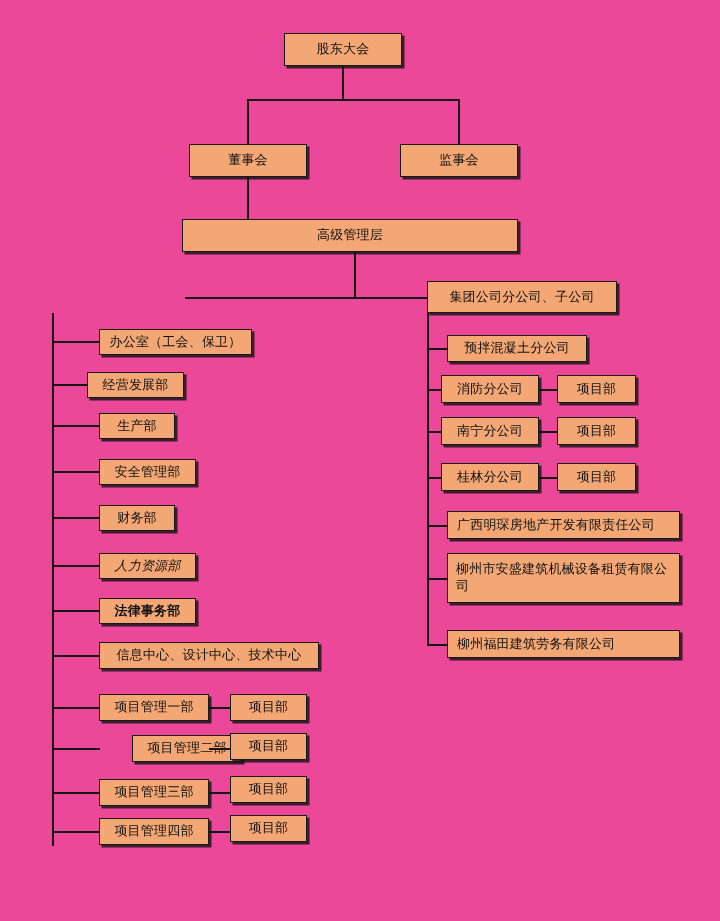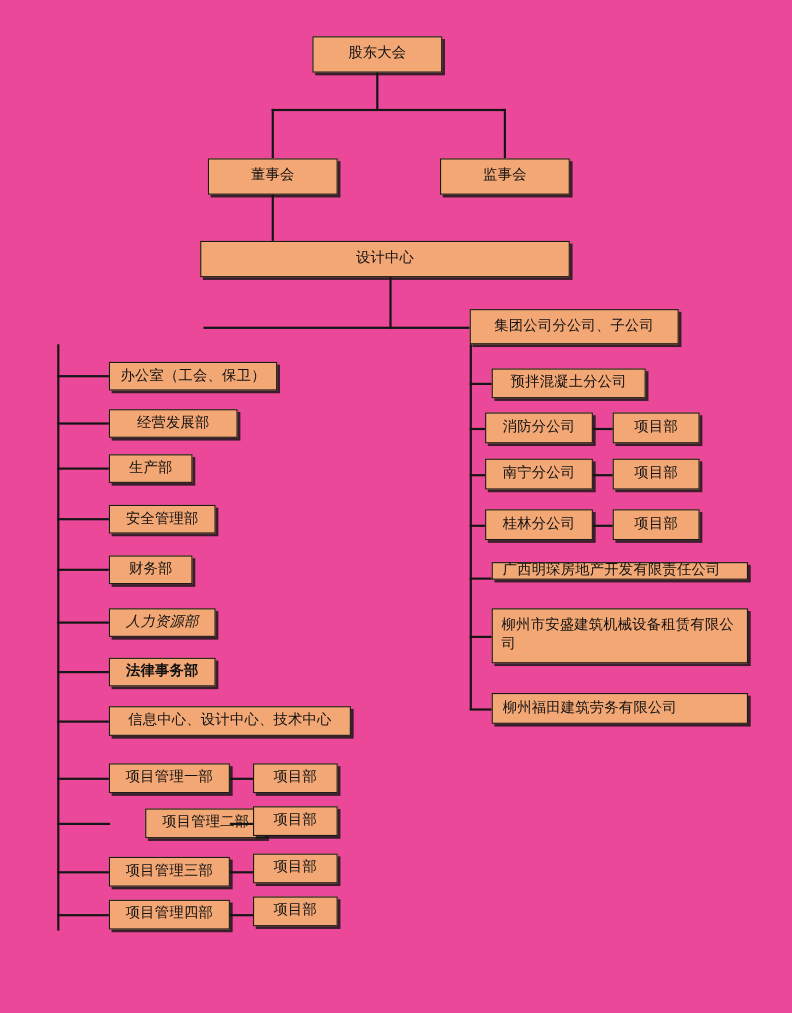--- a/index.html
+++ b/index.html
@@ -70,21 +70,21 @@
   <div class="box" style="left:189px; top:144px; width:118px; height:33px;">
     <span>董事会</span>
   </div>
   <div class="box" style="left:400px; top:144px; width:118px; height:33px;">
     <span>监事会</span>
   </div>
 
   <div class="line v" style="left:247px; top:177px; width:2px; height:43px;"></div>
 
   <div class="box" style="left:182px; top:219px; width:336px; height:33px;">
-    <span>设计中心</span>
+    <span>高级管理层</span>
   </div>
 
   <div class="line v" style="left:354px; top:252px; width:2px; height:47px;"></div>
   <div class="line h" style="left:185px; top:297px; width:242px; height:2px;"></div>
 
 
   <div class="box" style="left:427px; top:281px; width:190px; height:32px;">
     <span>集团公司分公司、子公司</span>
   </div>
 
@@ -99,21 +99,21 @@
   <div class="line h" style="left:52px; top:610px; width:48px; height:2px;"></div>
   <div class="line h" style="left:52px; top:655px; width:48px; height:2px;"></div>
   <div class="line h" style="left:52px; top:707px; width:48px; height:2px;"></div>
   <div class="line h" style="left:52px; top:748px; width:48px; height:2px;"></div>
   <div class="line h" style="left:52px; top:792px; width:48px; height:2px;"></div>
   <div class="line h" style="left:52px; top:831px; width:48px; height:2px;"></div>
 
   <div class="box" style="left:99px; top:329px; width:153px; height:26px;">
     <span>办公室（工会、保卫）</span>
   </div>
-  <div class="box" style="left:99px; top:372px; width:117px; height:26px;">
+  <div class="box" style="left:87px; top:372px; width:97px; height:26px;">
     <span>经营发展部</span>
   </div>
   <div class="box" style="left:99px; top:413px; width:76px; height:26px;">
     <span>生产部</span>
   </div>
   <div class="box" style="left:99px; top:459px; width:97px; height:26px;">
     <span>安全管理部</span>
   </div>
   <div class="box" style="left:99px; top:505px; width:76px; height:26px;">
     <span>财务部</span>
@@ -191,21 +191,21 @@
   </div>
 
   <div class="box" style="left:441px; top:463px; width:98px; height:28px;">
     <span>桂林分公司</span>
   </div>
   <div class="line h" style="left:539px; top:477px; width:20px; height:2px;"></div>
   <div class="box" style="left:557px; top:463px; width:79px; height:28px;">
     <span>项目部</span>
   </div>
 
-  <div class="box left-text" style="left:447px; top:511px; width:233px; height:16px;">
+  <div class="box left-text" style="left:447px; top:511px; width:233px; height:28px;">
     <span>广西明琛房地产开发有限责任公司</span>
   </div>
 
   <div class="box wrap" style="left:447px; top:553px; width:233px; height:50px;">
     <span>柳州市安盛建筑机械设备租赁有限公司</span>
   </div>
 
   <div class="box left-text" style="left:447px; top:630px; width:233px; height:28px;">
     <span>柳州福田建筑劳务有限公司</span>
   </div>

